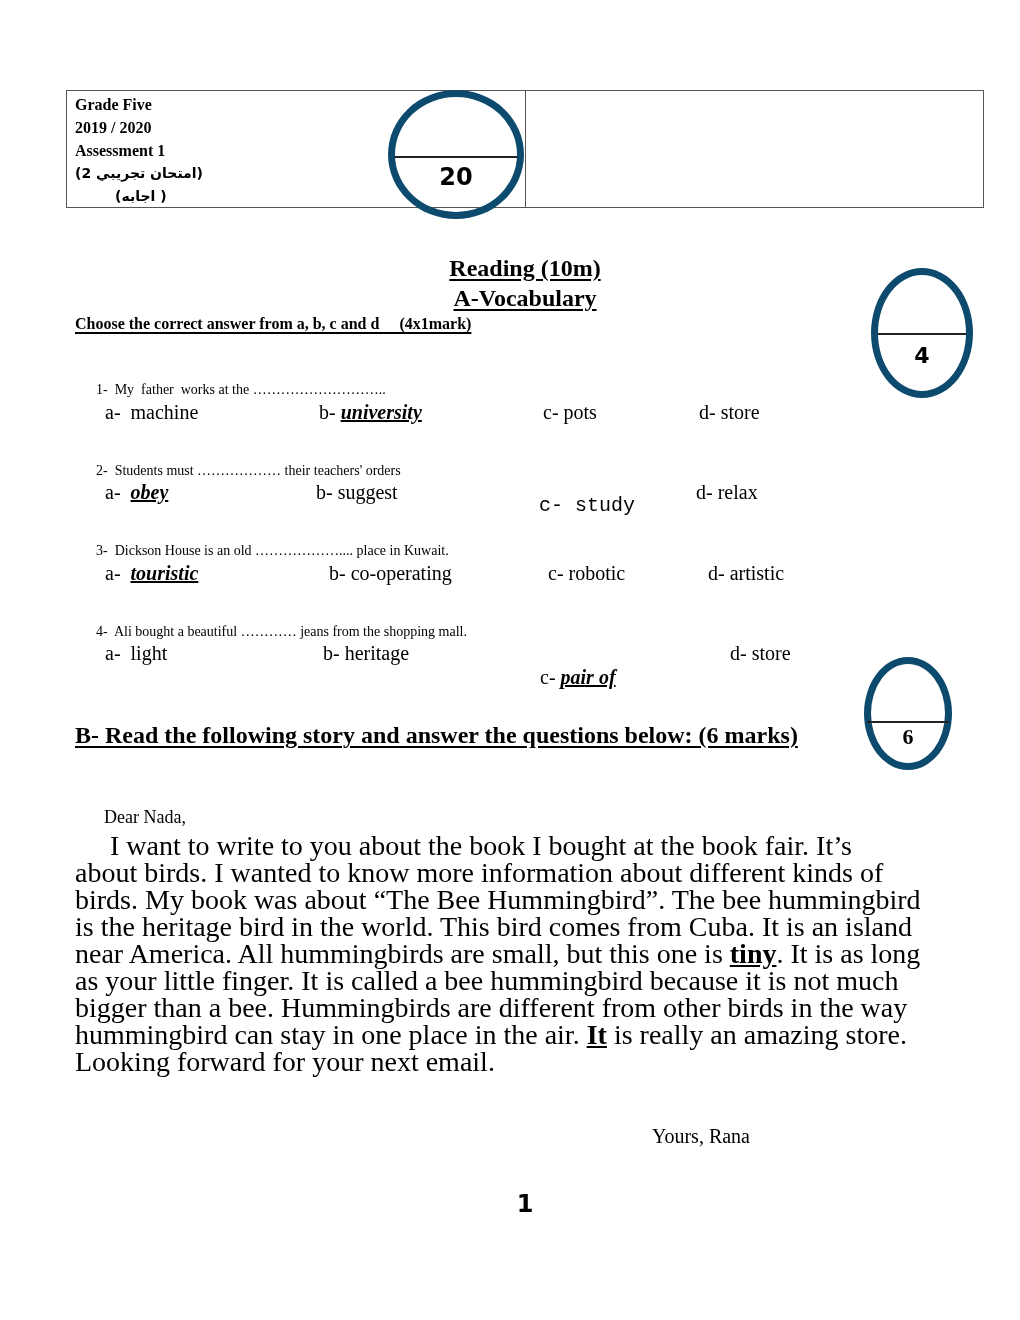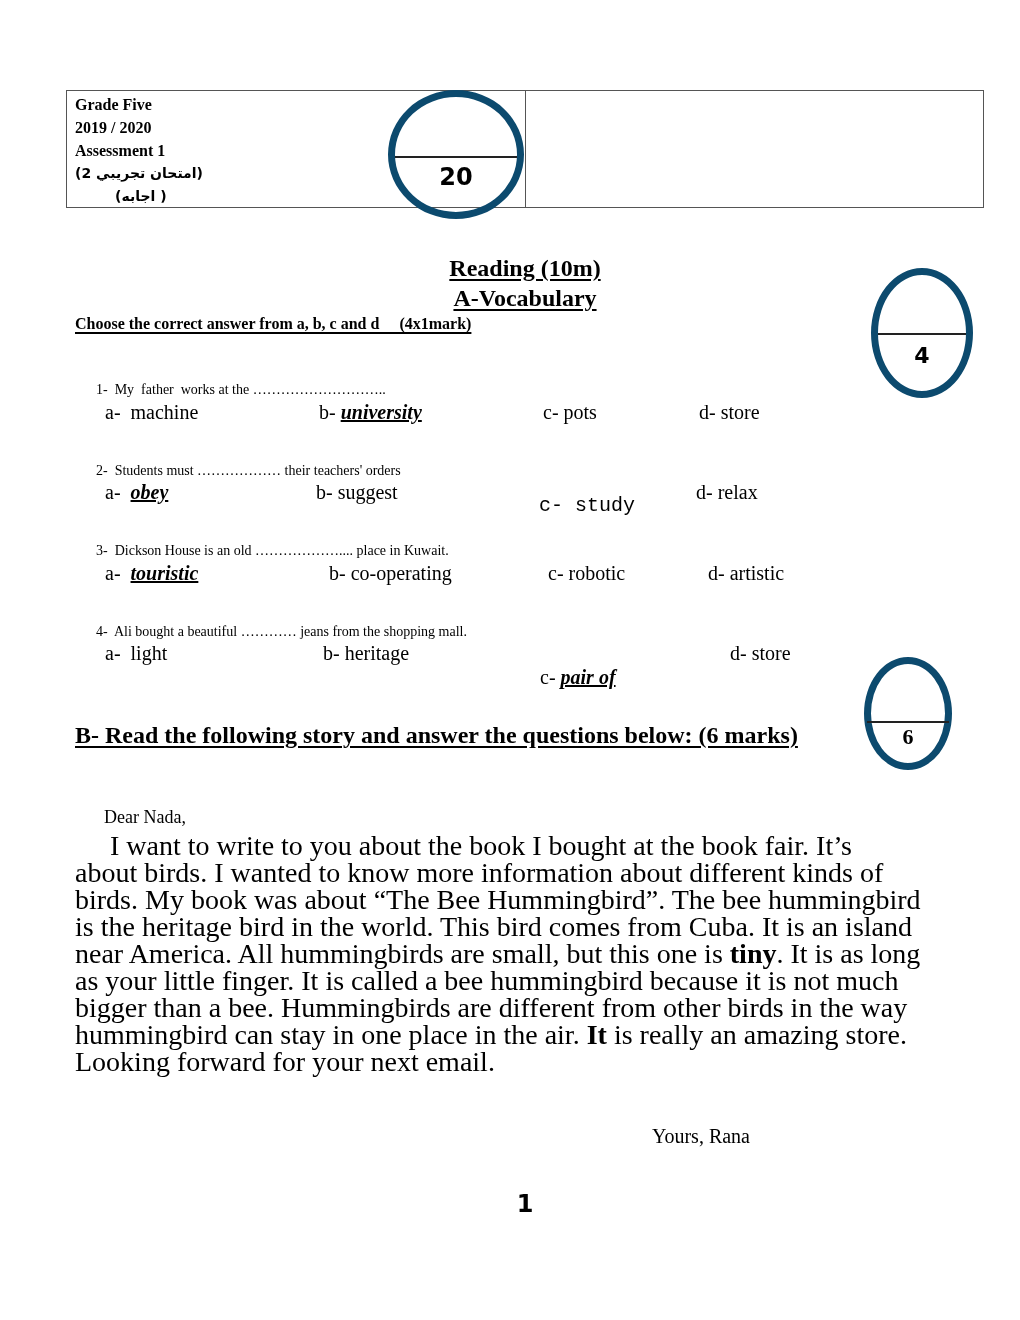--- a/index.html
+++ b/index.html
@@ -23,21 +23,21 @@
 
     .question { left: 96px; font-size: 14px; white-space: pre; margin-top: 8px; }
     .opt { font-size: 20px; white-space: pre; }
     .answer { font-weight: bold; font-style: italic; text-decoration: underline; text-decoration-thickness: 2px; }
 
     .section-b { left: 75px; top: 722px; font-weight: bold; font-size: 24px; text-decoration: underline; text-decoration-thickness: 2px; text-underline-offset: 3px; }
 
     .greeting { left: 104px; top: 807px; font-size: 18px; }
     .story { left: 75px; top: 832px; width: 715px; font-size: 28px; line-height: 27px; }
     .story p { margin: 0; white-space: pre; }
-    .story .u { font-weight: bold; }
+    .story .u { font-weight: bold; text-decoration: underline; }
     .signoff { left: 652px; top: 1125px; font-size: 20px; }
     .page-num { left: 0; width: 1050px; top: 1190px; text-align: center; font-family: "DejaVu Sans", sans-serif; font-weight: bold; font-size: 24px; }
   </style>
 </head>
 <body>
 
 <div class="abs header-box">
   <div class="header-left">
     <div>Grade Five</div>
     <div>2019 / 2020</div>

